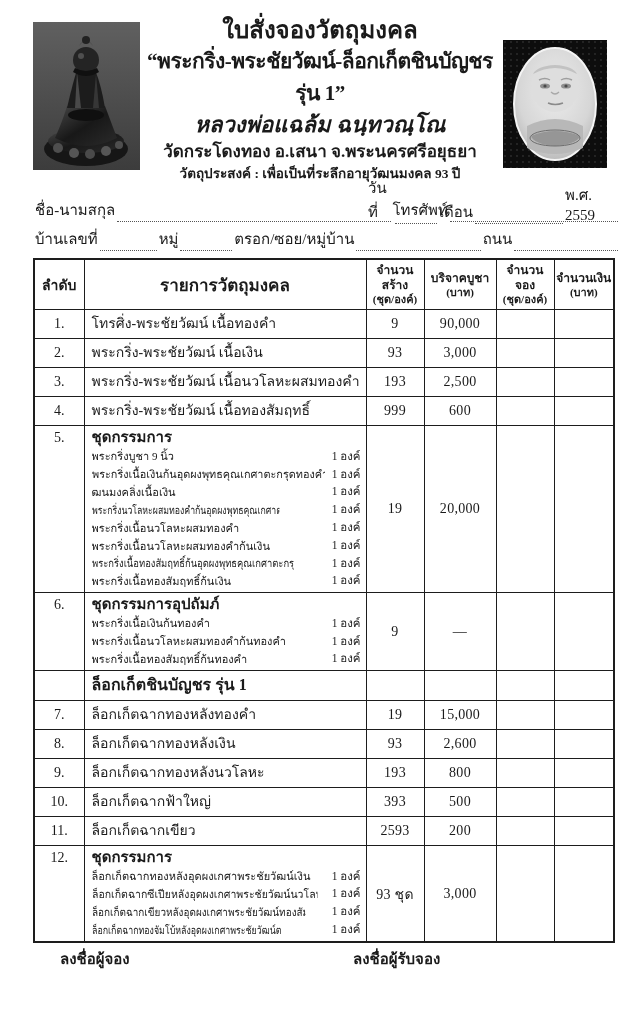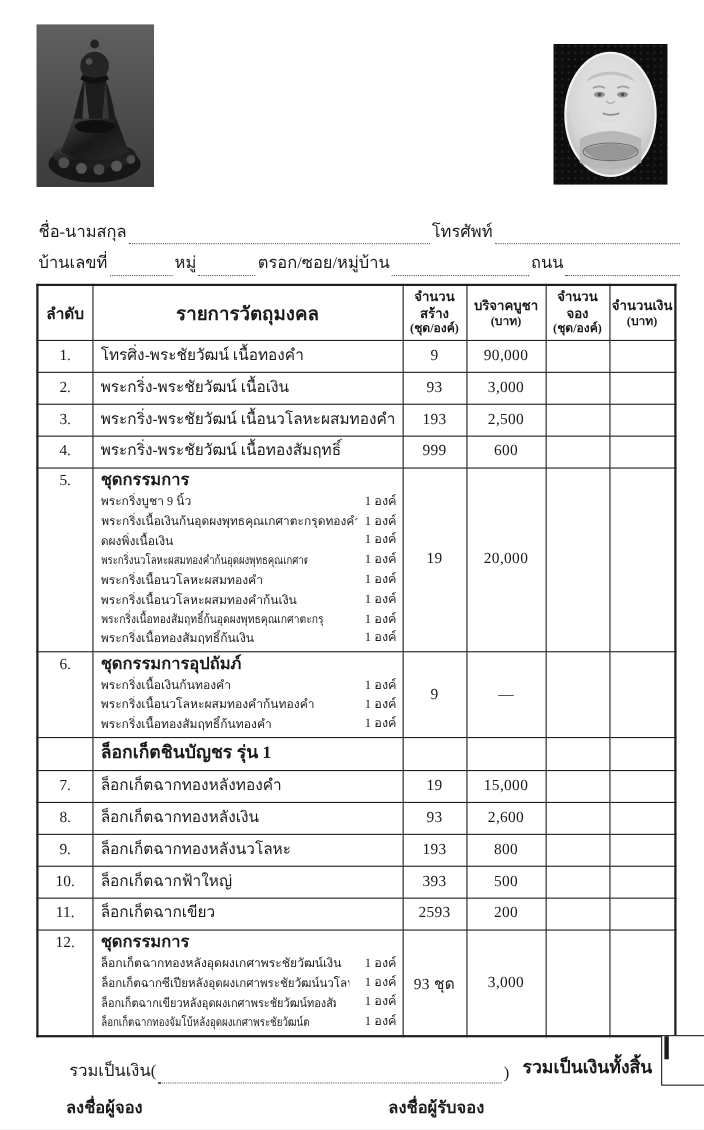--- a/index.html
+++ b/index.html
@@ -104,20 +104,27 @@
         <path d="M63 52 L60 86 L66 86 Z" fill="#424242" opacity="0.7"></path>
         <ellipse cx="53" cy="93" rx="18" ry="6" fill="#0f0f0f"></ellipse>
         <circle cx="53" cy="38" r="13" fill="#242424"></circle>
         <circle cx="48" cy="34" r="3" fill="#5a5a5a" opacity="0.8"></circle>
         <path d="M46 24 Q53 14 60 24 Q57 19 53 19 Q49 19 46 24 Z" fill="#1a1a1a"></path>
         <circle cx="53" cy="18" r="4" fill="#222"></circle>
         <path d="M40 50 Q53 58 66 50 L64 46 Q53 52 42 46 Z" fill="#101010"></path>
       </svg>
     </div>
 
+    <div class="header-center">
+      <div class="form-title">ใบสั่งจองวัตถุมงคล</div>
+      <div class="series-title">“พระกริ่ง-พระชัยวัฒน์-ล็อกเก็ตชินบัญชร รุ่น 1”</div>
+      <div class="monk-name">หลวงพ่อแฉล้ม ฉนฺทวณฺโณ</div>
+      <div class="temple-line">วัดกระโดงทอง  อ.เสนา  จ.พระนครศรีอยุธยา</div>
+      <div class="purpose-line">วัตถุประสงค์ : เพื่อเป็นที่ระลึกอายุวัฒนมงคล 93 ปี</div>
+    </div>
 
     <div class="photo-monk">
       <svg width="104" height="128" viewBox="0 0 104 128">
         <defs>
           <radialGradient id="face" cx="0.5" cy="0.38" r="0.75">
             <stop offset="0" stop-color="#ececec"></stop>
               <stop offset="0.6" stop-color="#d6d6d6"></stop>
               <stop offset="1" stop-color="#a8a8a8"></stop>
           </radialGradient>
           <pattern id="dotsbg" width="6" height="6" patternUnits="userSpaceOnUse">
@@ -136,20 +143,27 @@
         <path d="M36 40 Q42 37 47 40" stroke="#9e9e9e" stroke-width="1.4" fill="none"></path>
         <path d="M58 40 Q63 37 69 40" stroke="#9e9e9e" stroke-width="1.4" fill="none"></path>
         <path d="M48 52 Q52 56 56 52" stroke="#a8a8a8" stroke-width="1.2" fill="none"></path>
         <path d="M45 63 Q52 66 60 63" stroke="#8a8a8a" stroke-width="1.6" fill="none"></path>
         <path d="M24 86 Q52 72 80 86 L80 108 Q52 120 24 108 Z" fill="#b8b8b8"></path>
         <path d="M28 96 Q52 86 77 96 Q74 104 52 106 Q31 104 28 96 Z" fill="#888" opacity="0.7"></path>
         <ellipse cx="52" cy="98" rx="25" ry="8" fill="none" stroke="#6e6e6e" stroke-width="1"></ellipse>
       </svg>
     </div>
 
+    <div class="date-line">
+      <span class="lbl">วันที่</span>
+      <span class="dots w45"></span>
+      <span class="lbl">เดือน</span>
+      <span class="dots w90"></span>
+      <span class="lbl">พ.ศ. 2559</span>
+    </div>
   </div>
 
   <div class="buyer">
     <div class="buyer-line">
       <span class="lbl">ชื่อ-นามสกุล</span>
       <span class="dots" style="flex:2.6"></span>
       <span class="lbl">โทรศัพท์</span>
       <span class="dots" style="flex:1.6"></span>
     </div>
     <div class="buyer-line">
@@ -238,21 +252,21 @@
             <div class="item-title bold">ชุดกรรมการ</div>
             <div class="sub-item">
               <span class="sub-name">พระกริ่งบูชา 9 นิ้ว</span>
               <span class="sub-qty">1 องค์</span>
             </div>
             <div class="sub-item">
               <span class="sub-name" style="transform: scaleX(0.987448); width: 239px;">พระกริ่งเนื้อเงินก้นอุดผงพุทธคุณเกศาตะกรุดทองคำ</span>
               <span class="sub-qty">1 องค์</span>
             </div>
             <div class="sub-item">
-              <span class="sub-name">ดผงพิ่งเนื้อเงิน</span>
+              <span class="sub-name">ฒนมงคลิ่งเนื้อเงิน</span>
               <span class="sub-qty">1 องค์</span>
             </div>
             <div class="sub-item">
               <span class="sub-name" style="transform: scaleX(0.794613); width: 297px;">พระกริ่งนวโลหะผสมทองคำก้นอุดผงพุทธคุณเกศาตะกรุดทองคำ</span>
               <span class="sub-qty">1 องค์</span>
             </div>
             <div class="sub-item">
               <span class="sub-name">พระกริ่งเนื้อนวโลหะผสมทองคำ</span>
               <span class="sub-qty">1 องค์</span>
             </div>
@@ -378,31 +392,20 @@
             </div>
           </td>
           <td class="col-made num">93 ชุด</td>
           <td class="col-price num">3,000</td>
           <td class="col-reserve"></td>
           <td class="col-amount"></td>
         </tr>
       </tbody>
   </table>
 
-  <div class="summary">
-    <div class="total-words">
-      <span>รวมเป็นเงิน(</span>
-      <span class="dots"></span>
-      <span>)</span>
-    </div>
-    <div class="grand">
-      <span class="grand-label">รวมเป็นเงินทั้งสิ้น</span>
-      <span class="grand-box-outer"><span class="grand-box-inner"></span></span>
-    </div>
-  </div>
 
   <div class="signs">
     <div class="grp">
       <span class="lbl">ลงชื่อ</span>
 
       <span class="lbl">ผู้จอง</span>
     </div>
     <div class="grp">
       <span class="lbl">ลงชื่อ</span>
 

